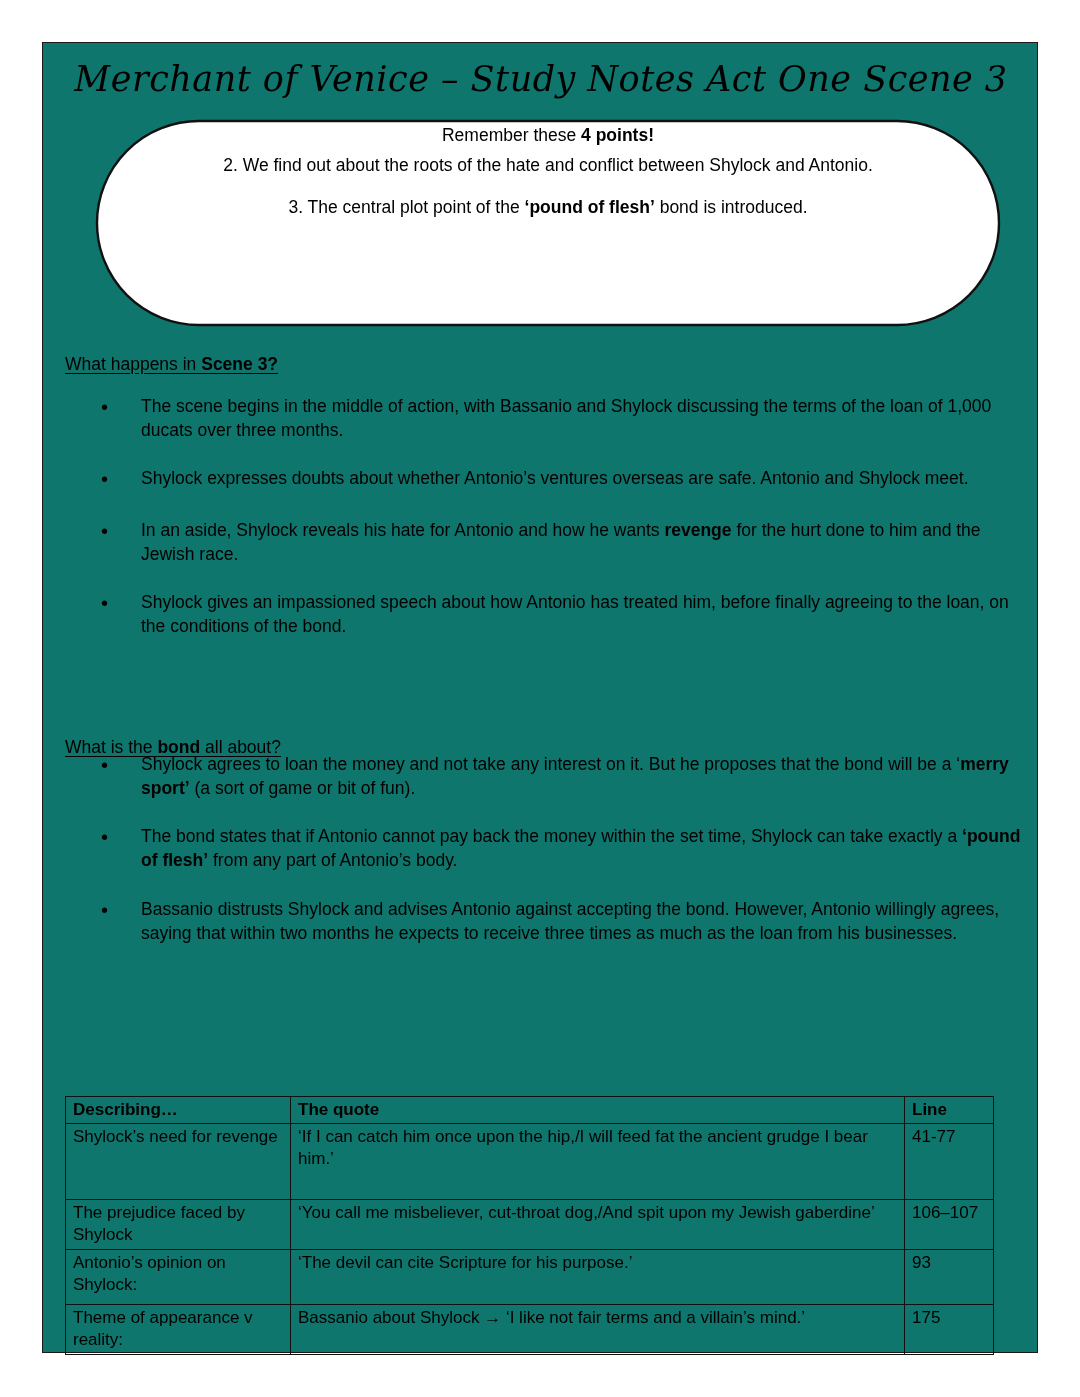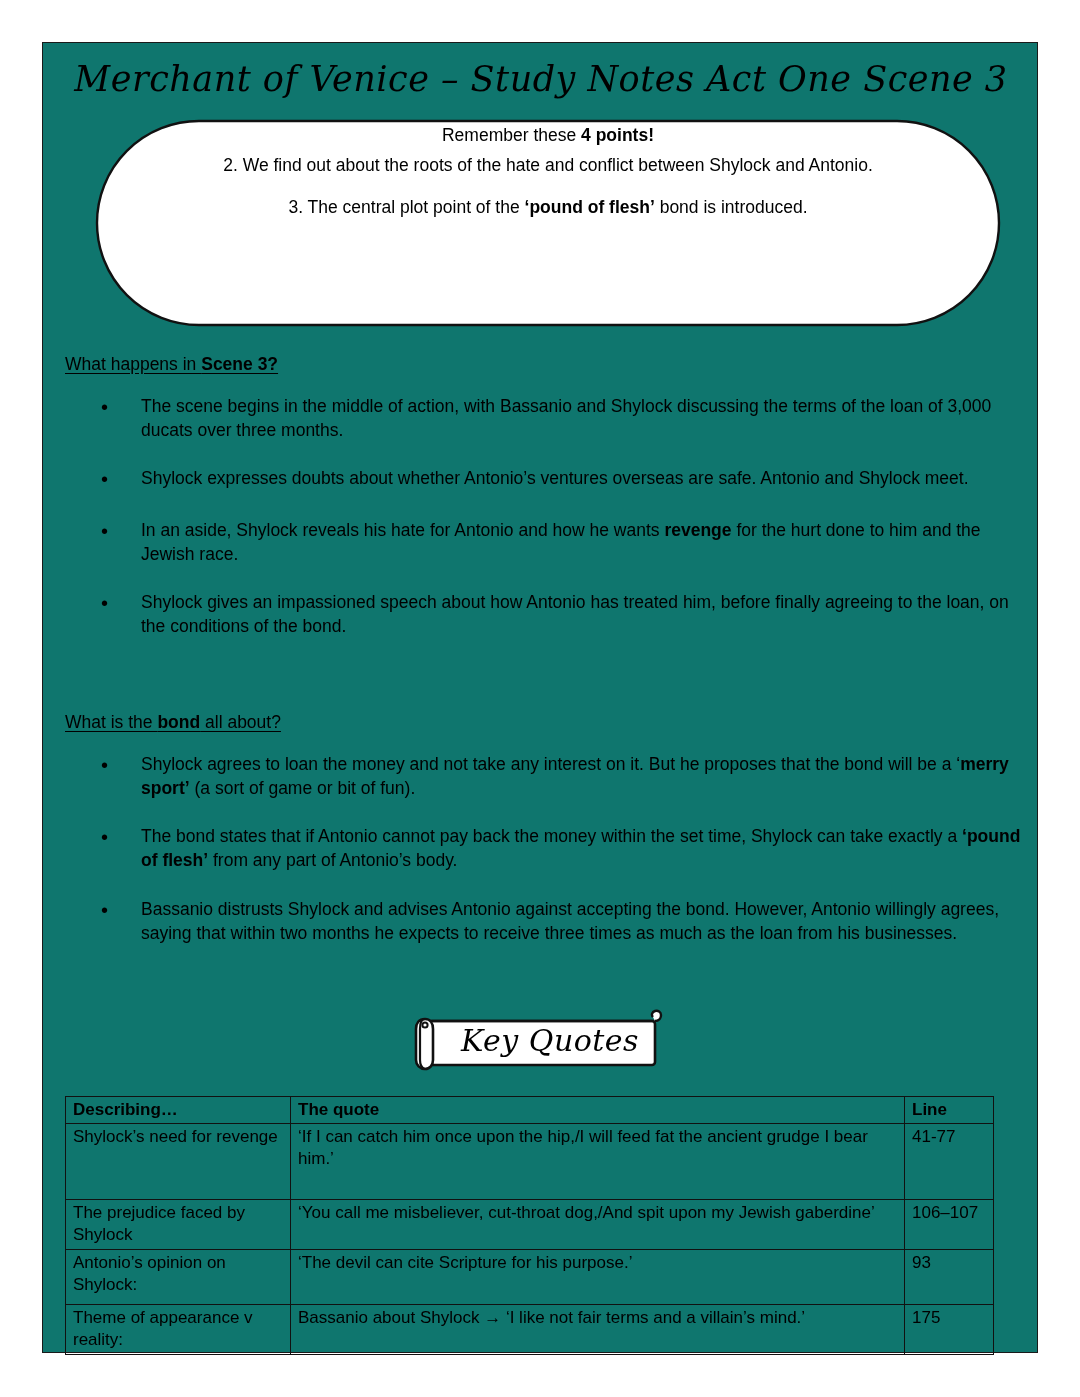--- a/index.html
+++ b/index.html
@@ -93,21 +93,21 @@
   
   .sec-head {
     position: absolute;
     font-size: 17.5px;
     line-height: 1.2;
     text-decoration: underline;
     text-underline-offset: 3px;
     white-space: nowrap;
   }
   .sec-head.h1 { left: 22px; top: 311px; }
-  .sec-head.h2 { left: 22px; top: 669px; }
+  .sec-head.h2 { left: 22px; top: 694px; }
 
   
   .bullets {
     position: absolute;
     left: 50px;
     width: 932px;
   }
   .bullets.l1 { top: 351px; }
   .bullets.l2 { top: 709px; }
 
@@ -217,21 +217,21 @@
     </div>
 
     <div class="sec-head h1">
       <span>What happens in </span><b>Scene 3?</b><span></span>
     </div>
 
     <div class="bullets l1">
       <div class="bullet-row">
         <div class="bullet-dot">•</div>
         <div class="bullet-text">
-          <span>The scene begins in the middle of action, with Bassanio and Shylock discussing the terms of the loan of 3,000 ducats over three months.</span><b></b><span></span>
+          <span>The scene begins in the middle of action, with Bassanio and Shylock discussing the terms of the loan of 1,000 ducats over three months.</span><b></b><span></span>
         </div>
       </div>
       <div class="bullet-row">
         <div class="bullet-dot">•</div>
         <div class="bullet-text">
           <span>Shylock expresses doubts about whether Antonio’s ventures overseas are safe. Antonio and Shylock meet.</span><b></b><span></span>
         </div>
       </div>
       <div class="bullet-row">
         <div class="bullet-dot">•</div>
@@ -265,36 +265,20 @@
         </div>
       </div>
       <div class="bullet-row">
         <div class="bullet-dot">•</div>
         <div class="bullet-text">
           <span>Bassanio distrusts Shylock and advises Antonio against accepting the bond. However, Antonio willingly agrees, saying that within two months he expects to receive three times as much as the loan from his businesses.</span><b></b><span></span>
         </div>
       </div>
     </div>
 
-    <div class="banner-wrap">
-      <svg viewBox="0 0 260 66">
-
-        <rect x="17" y="13" width="226" height="44" rx="3" ry="3" fill="#ffffff" stroke="#111" stroke-width="2.6"></rect>
-
-        <path d="M18 13 L243 13" fill="none" stroke="#111" stroke-width="2.6"></path>
-
-        <path d="M13 11 C7 11 4 15 4 21 L4 52 C4 57 8 61 13 61 C18 61 21 57 21 52 L21 21 C21 15 18 11 13 11 Z" fill="#ffffff" stroke="#111" stroke-width="2.6"></path>
-        <path d="M13 11 C9 11 8 15 8 21 L8 52 C8 57 10 60 13 61" fill="none" stroke="#111" stroke-width="2.2"></path>
-
-        <circle cx="13" cy="17" r="2.6" fill="#ffffff" stroke="#111" stroke-width="2"></circle>
-
-        <path d="M243 13 C247 13 249 10 249 7 C249 4 246 2 243 3 C240 4 239 7 241 9" fill="#ffffff" stroke="#111" stroke-width="2.4"></path>
-      </svg>
-      <div class="banner-text">Key Quotes</div>
-    </div>
 
     <table class="quotes-table">
       <colgroup>
         <col class="col-desc">
         <col class="col-quote">
         <col class="col-line">
       </colgroup>
       <thead>
         <tr>
           <th>Describing…</th>

